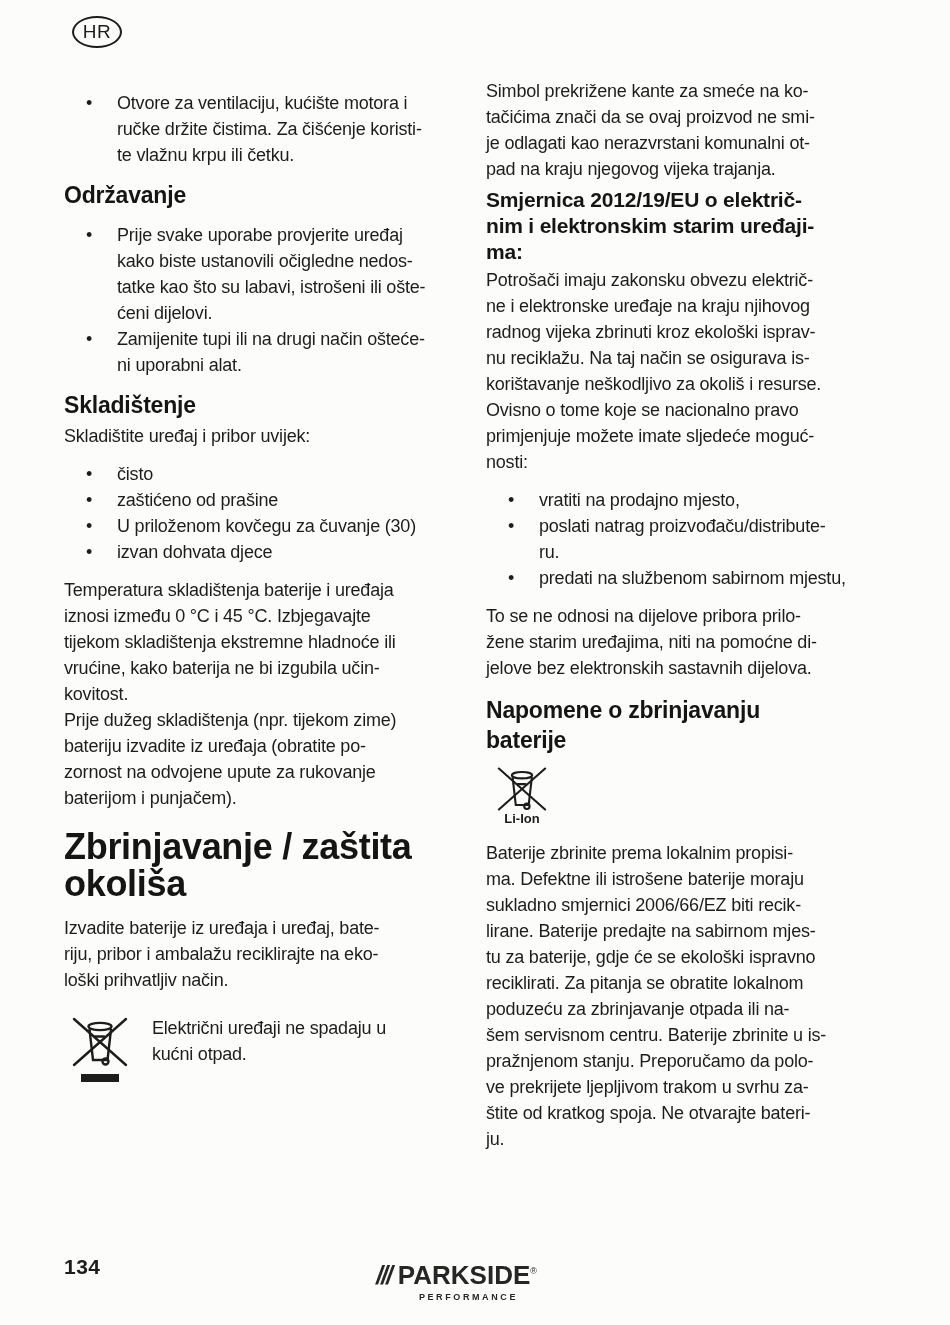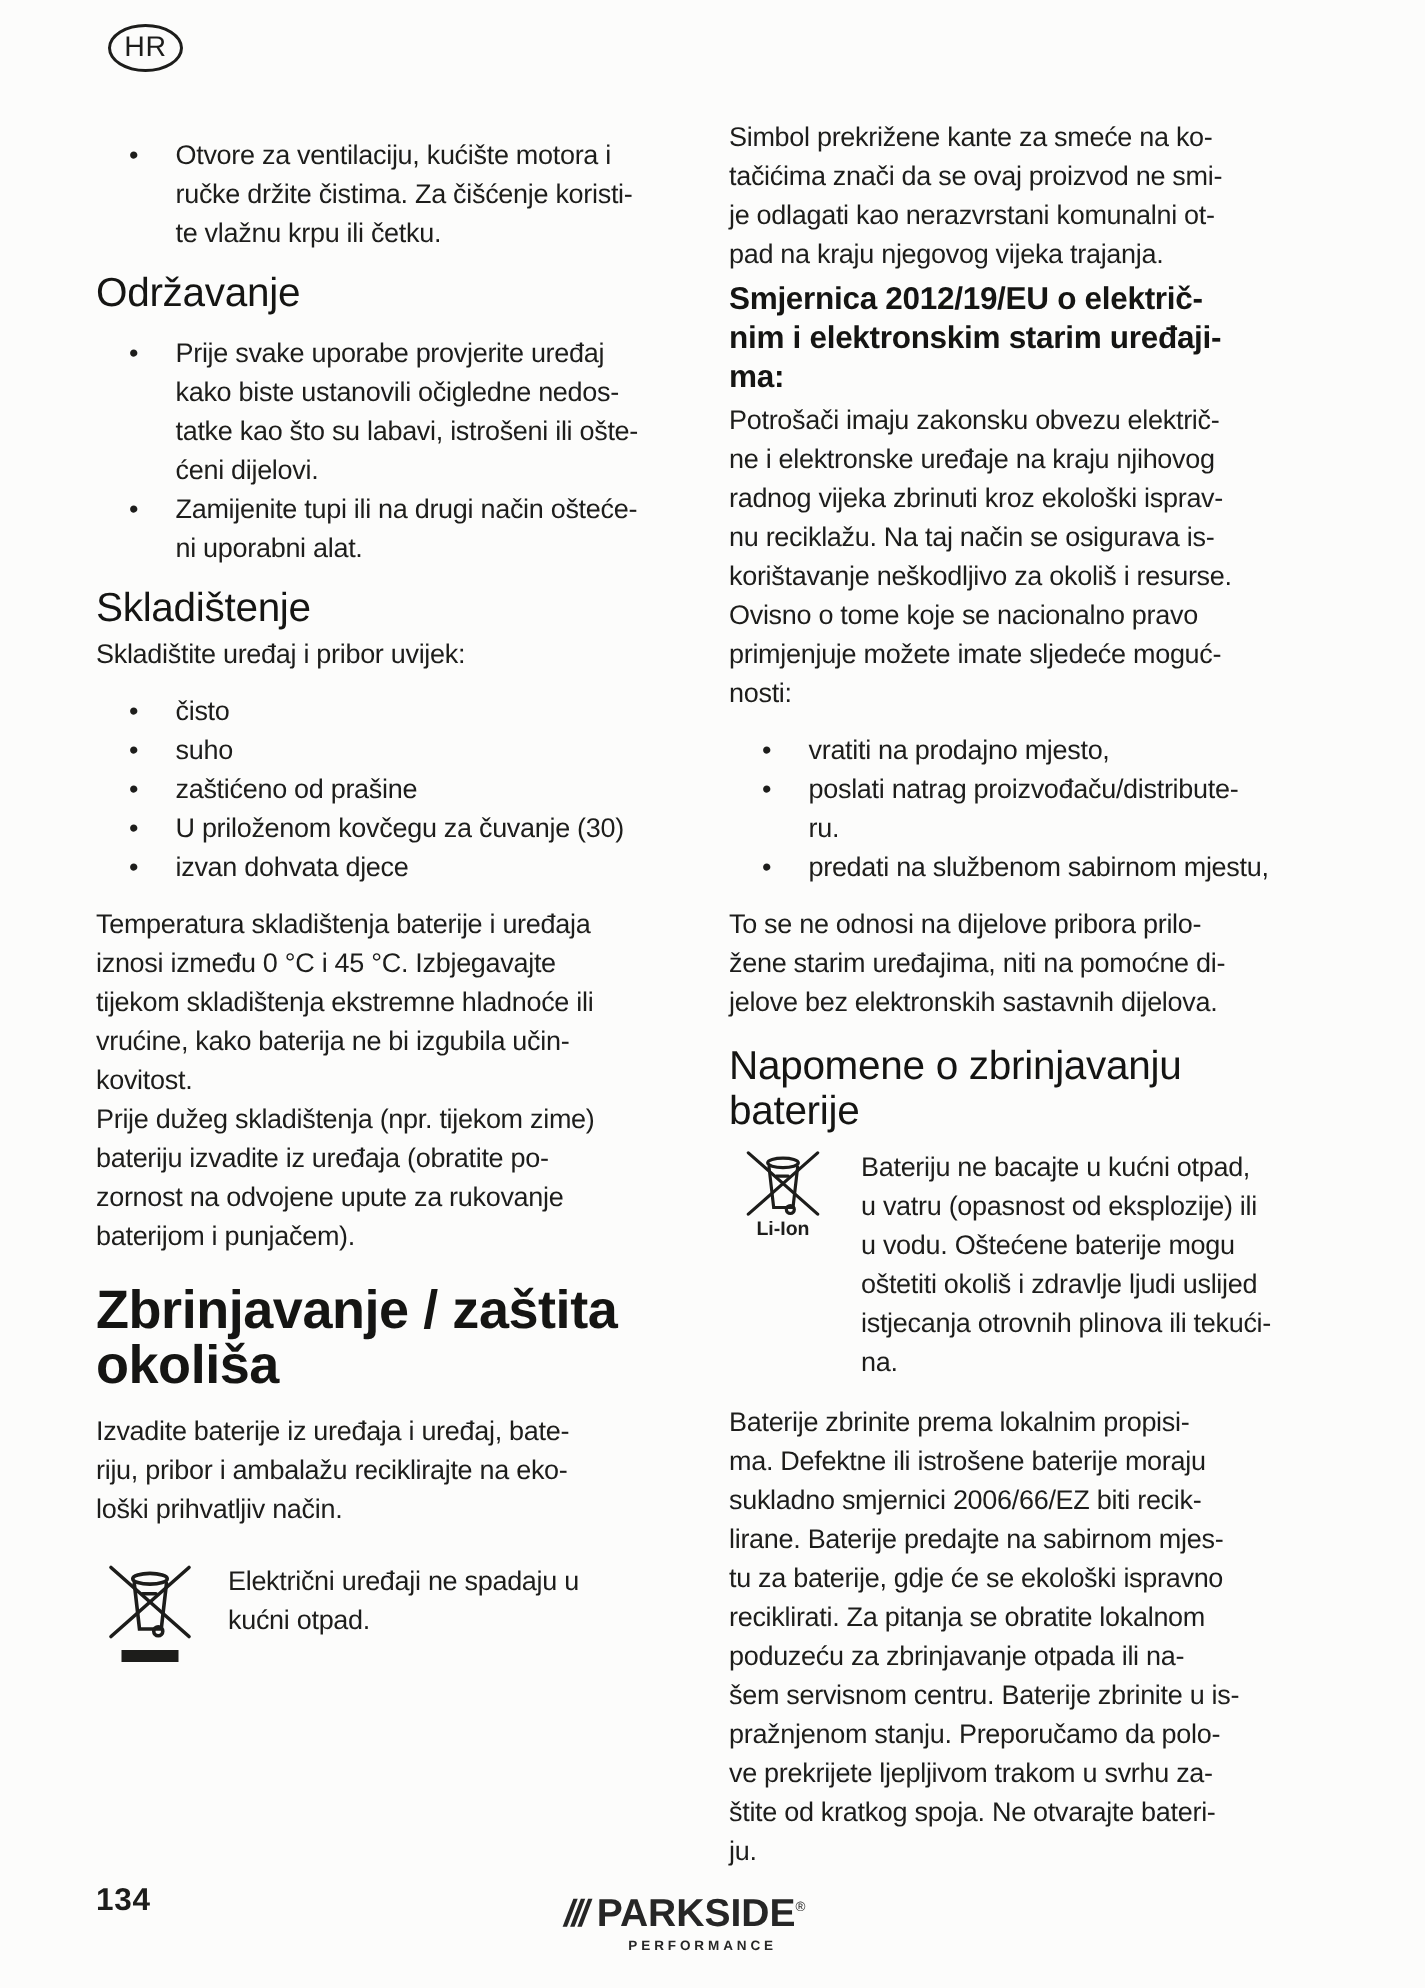--- a/index.html
+++ b/index.html
@@ -43,21 +43,21 @@
   ul.bullets li::before{
     content:"\2022";position:absolute;left:10px;top:0;
     font-size:18px;
   }
 
   h1.h-large{
     font-size:36px;line-height:37px;font-weight:700;
     margin:17px 0 13px;letter-spacing:-0.3px;white-space:pre-line;color:#151513;
   }
   h2.h-med{
-    font-size:27px;line-height:30px;font-weight:400;
+    font-size:23px;line-height:30px;font-weight:700;
     margin:7px 0 3px;letter-spacing:-0.2px;white-space:pre-line;color:#151513;
   }
   h3.h-small{
     font-size:21px;line-height:26px;font-weight:700;
     margin:5px 0 2px;letter-spacing:-0.2px;white-space:pre-line;color:#151513;
   }
 
   
   .icon-row{display:flex;gap:16px;margin-top:22px;align-items:flex-start;}
   .icon-box{width:72px;flex:0 0 72px;display:flex;flex-direction:column;align-items:center;}
@@ -122,21 +122,20 @@
 tatke kao što su labavi, istrošeni ili ošte-
 ćeni dijelovi.</li>
         <li>Zamijenite tupi ili na drugi način ošteće-
 ni uporabni alat.</li>
       </ul>
 
       <h2 class="h-med">Skladištenje</h2>
       <p class="body">Skladištite uređaj i pribor uvijek:</p>
       <ul class="bullets">
         <li>čisto</li>
-        <li>suho</li>
         <li>zaštićeno od prašine</li>
         <li>U priloženom kovčegu za čuvanje (30)</li>
         <li>izvan dohvata djece</li>
       </ul>
       <p class="body">Temperatura skladištenja baterije i uređaja
 iznosi između 0 °C i 45 °C. Izbjegavajte
 tijekom skladištenja ekstremne hladnoće ili
 vrućine, kako baterija ne bi izgubila učin-
 kovitost.</p>
       <p class="body">Prije dužeg skladištenja (npr. tijekom zime)
@@ -195,26 +194,20 @@
       <h2 class="h-med" style="margin-top:14px;">Napomene o zbrinjavanju
 baterije</h2>
 
       <div class="icon-row" style="margin-top:10px;">
         <div class="icon-box">
           <svg width="52" height="48" viewBox="0 0 58 54" aria-hidden="true">
             <use href="#bin-crossed"></use>
           </svg>
           <div class="liion-label">Li-Ion</div>
         </div>
-        <p class="body">Bateriju ne bacajte u kućni otpad,
-u vatru (opasnost od eksplozije) ili
-u vodu. Oštećene baterije mogu
-oštetiti okoliš i zdravlje ljudi uslijed
-istjecanja otrovnih plinova ili tekući-
-na.</p>
       </div>
 
       <p class="body" style="margin-top:14px;">Baterije zbrinite prema lokalnim propisi-
 ma. Defektne ili istrošene baterije moraju
 sukladno smjernici 2006/66/EZ biti recik-
 lirane. Baterije predajte na sabirnom mjes-
 tu za baterije, gdje će se ekološki ispravno
 reciklirati. Za pitanja se obratite lokalnom
 poduzeću za zbrinjavanje otpada ili na-
 šem servisnom centru. Baterije zbrinite u is-

